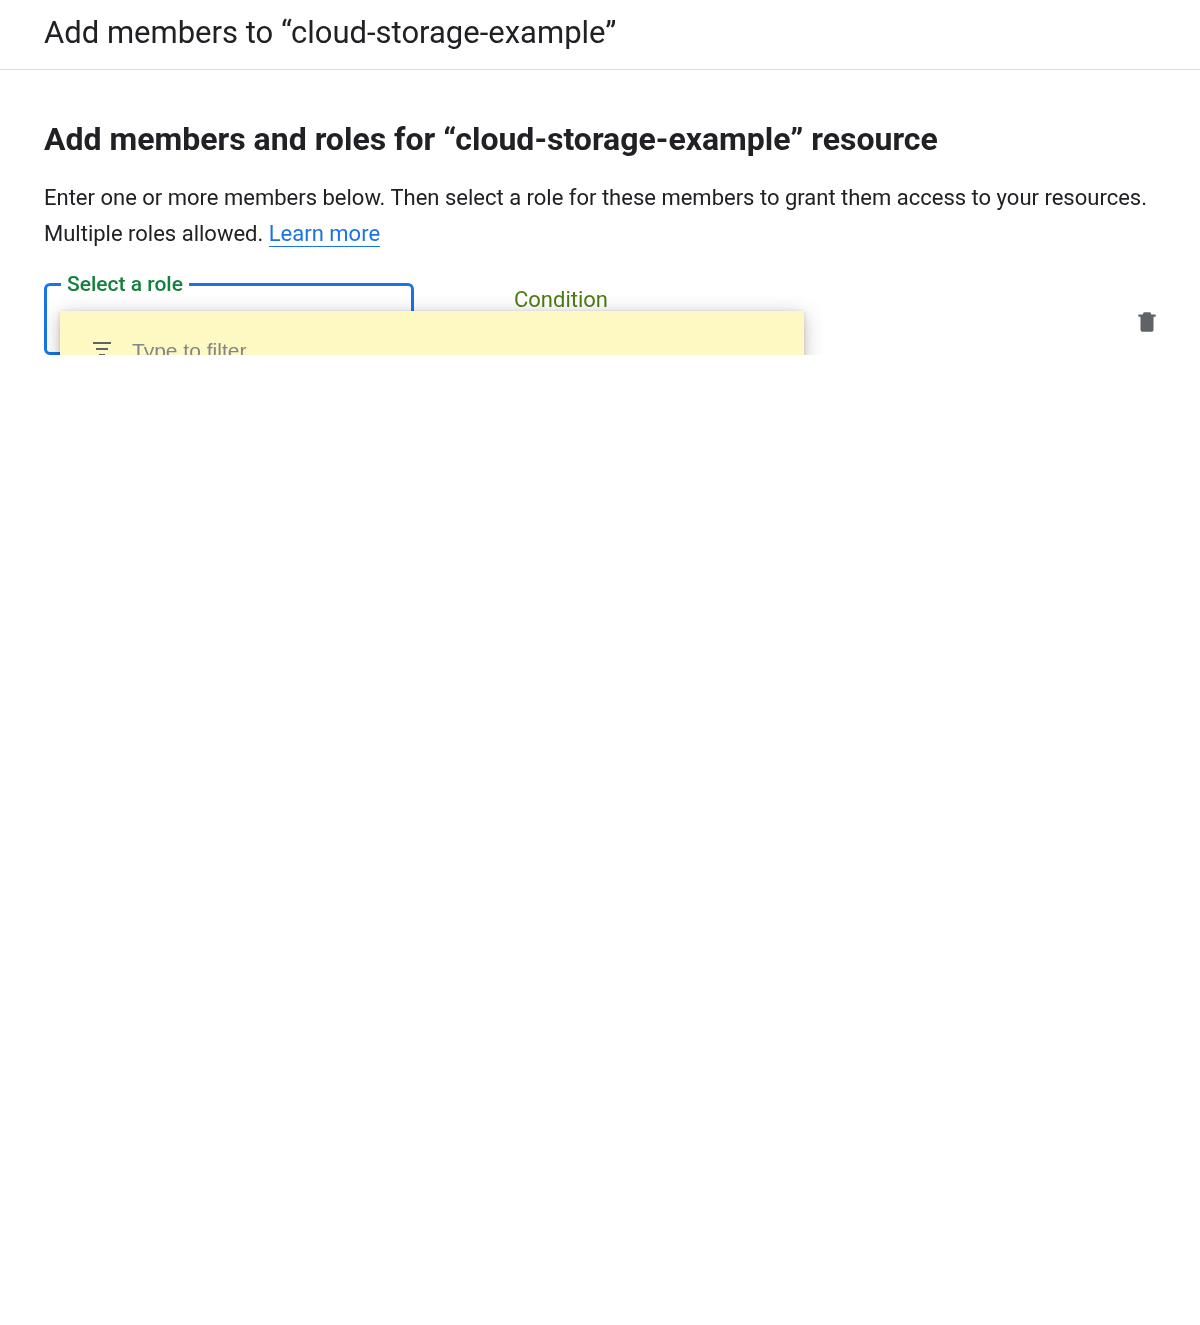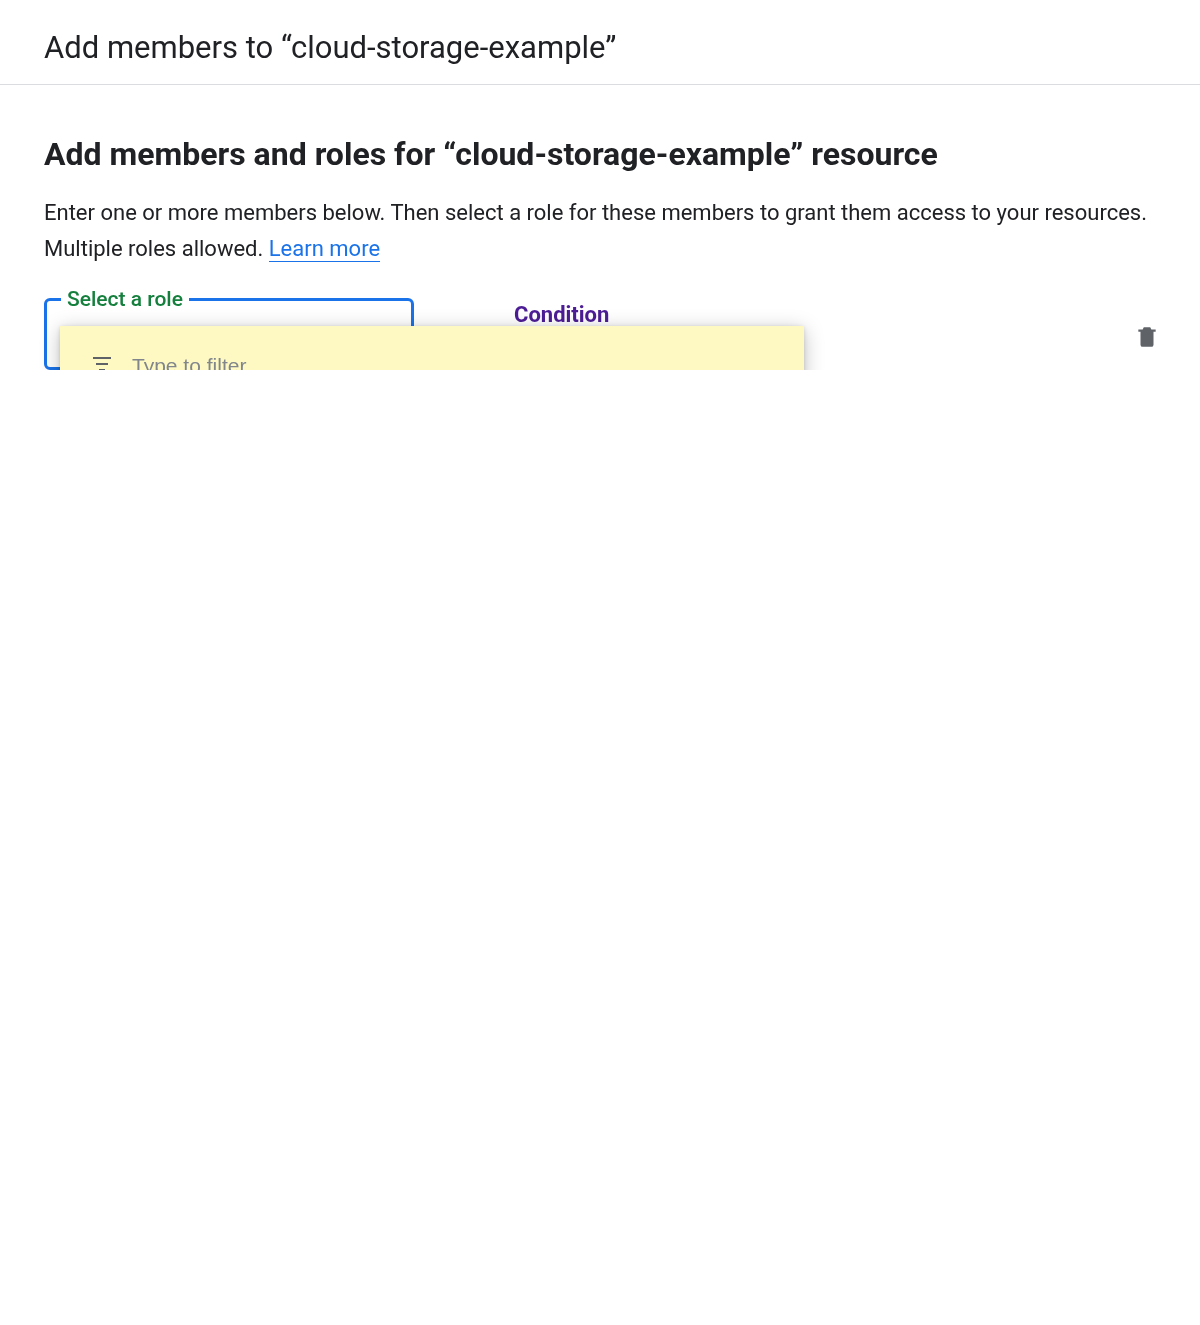--- a/index.html
+++ b/index.html
@@ -3,21 +3,21 @@
   <meta charset="utf-8">
   <style>
     * { box-sizing: border-box; margin: 0; padding: 0; }
     body {
       font-family: Roboto, "Helvetica Neue", Arial, sans-serif;
       color: #202124;
       background: #fff;
       width: 1200px;
     }
     .header {
-      padding: 29px 44px 18px;
+      padding: 14px 44px 18px;
       font-size: 31px;
       font-weight: 400;
       border-bottom: 1px solid #dadce0;
     }
     .content {
       padding: 50px 44px 0;
     }
     .section-title {
       font-size: 32px;
       font-weight: 700;
@@ -127,22 +127,22 @@
       top: -14px;
       left: 14px;
       background: #fff;
       padding: 0 6px;
       font-size: 21px;
       font-weight: 500;
       color: #15803d;
     }
     .condition-label {
       font-size: 22px;
-      font-weight: 700;
-      color: #4c1d95;
+      font-weight: 400;
+      color: #4d7c0f;
       padding-top: 4px;
     }
     .trash {
       position: absolute;
       right: -4px;
       top: 24px;
       cursor: pointer;
       color: #5f6368;
     }
     .role-dropdown {

